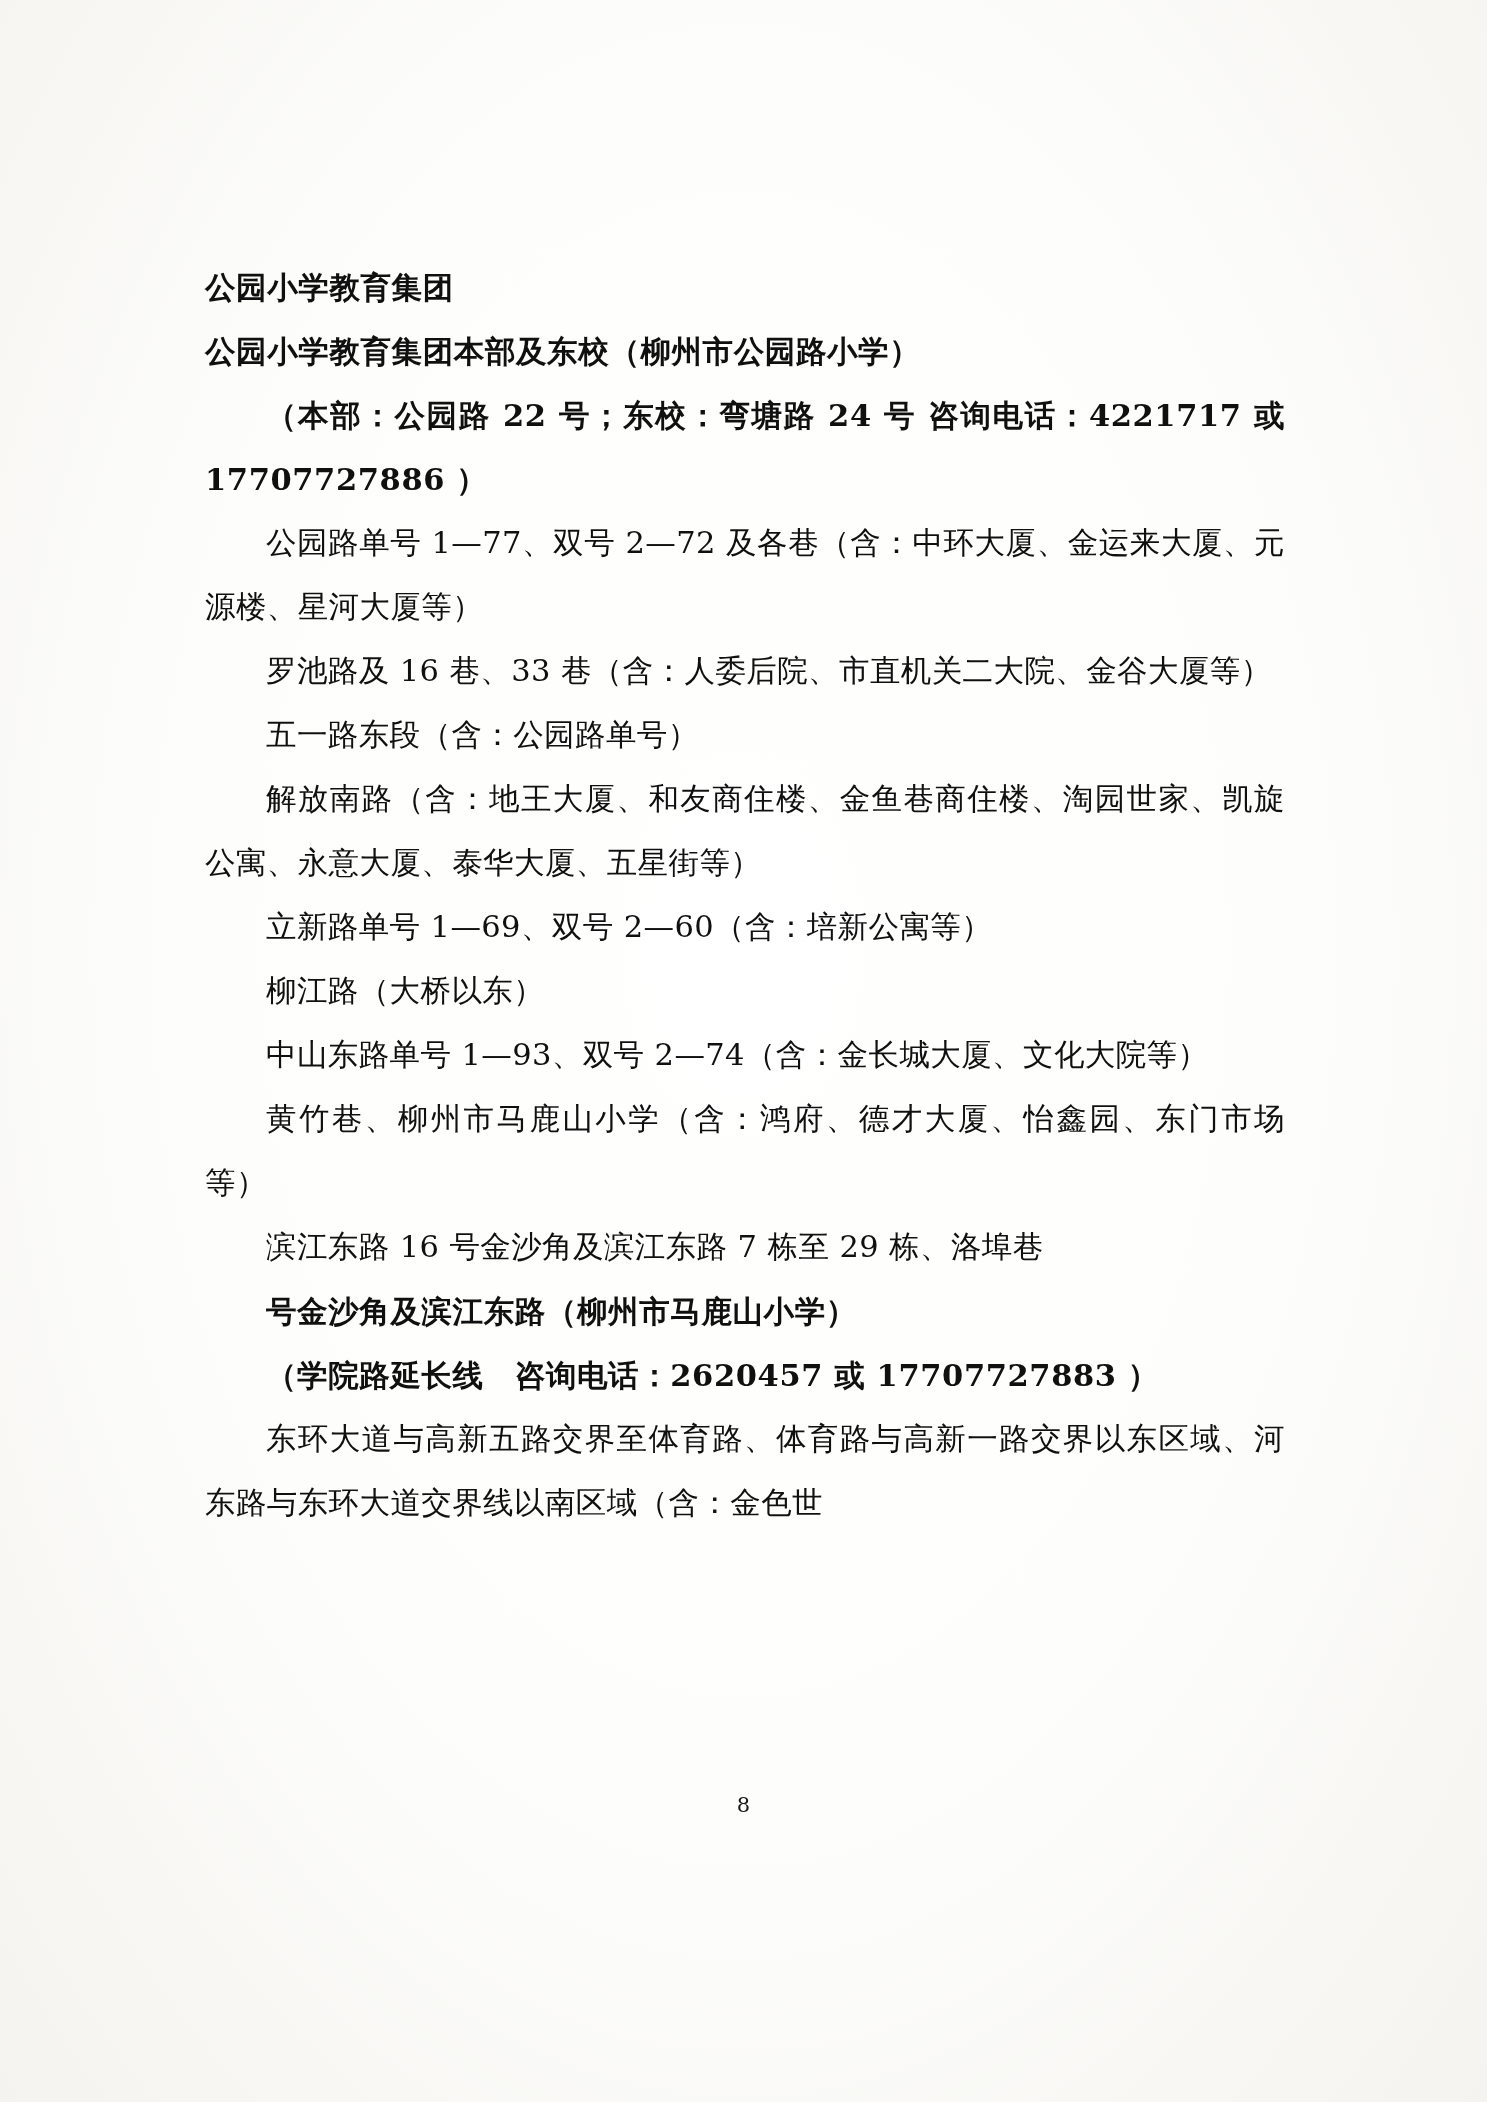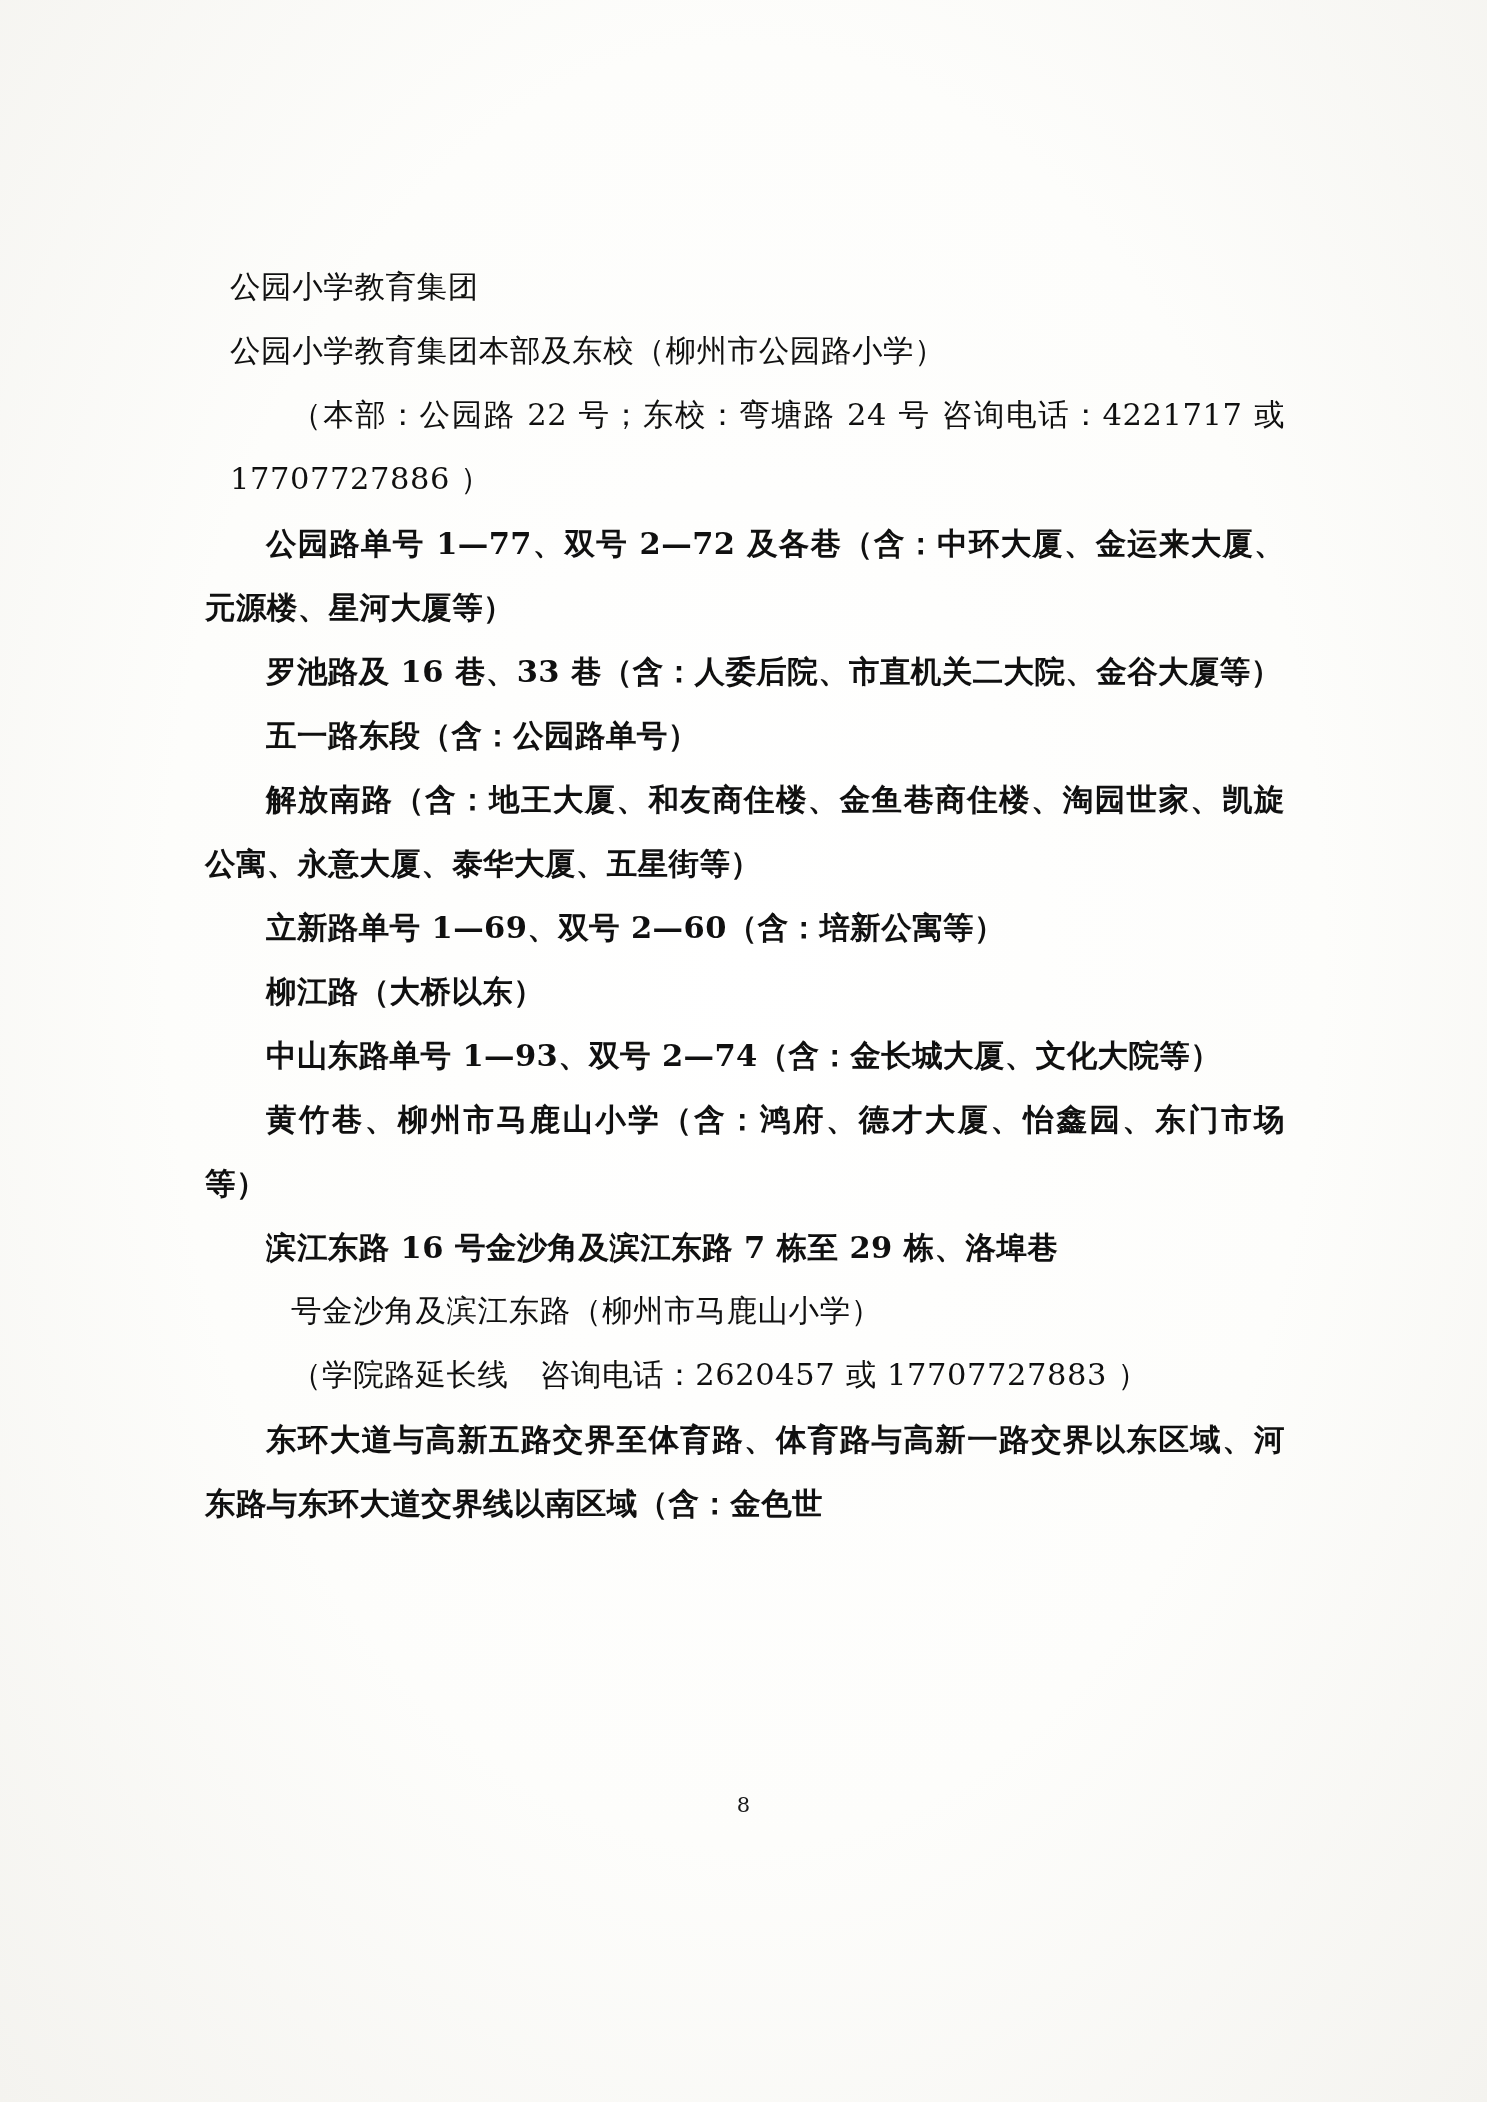--- a/index.html
+++ b/index.html
@@ -30,29 +30,27 @@
     width: 1080px;
   }
   p {
     margin: 0;
     font-size: 30.5px;
     line-height: 64px;
     color: #101010;
     letter-spacing: 0.4px;
     text-align: justify;
     text-justify: inter-ideograph;
-    font-weight: bold;
   }
   p.indent {
     text-indent: 61px;
   }
   p.bold {
-    font-weight: normal;
+    font-weight: bold;
     letter-spacing: 0.6px;
-    margin-left: 25px;
   }
   .pagenum {
     position: absolute;
     left: 0;
     top: 1793px;
     width: 1487px;
     text-align: center;
     font-size: 21px;
     color: #1a1a1a;
     font-family: "DejaVu Serif", "Liberation Serif", serif;

